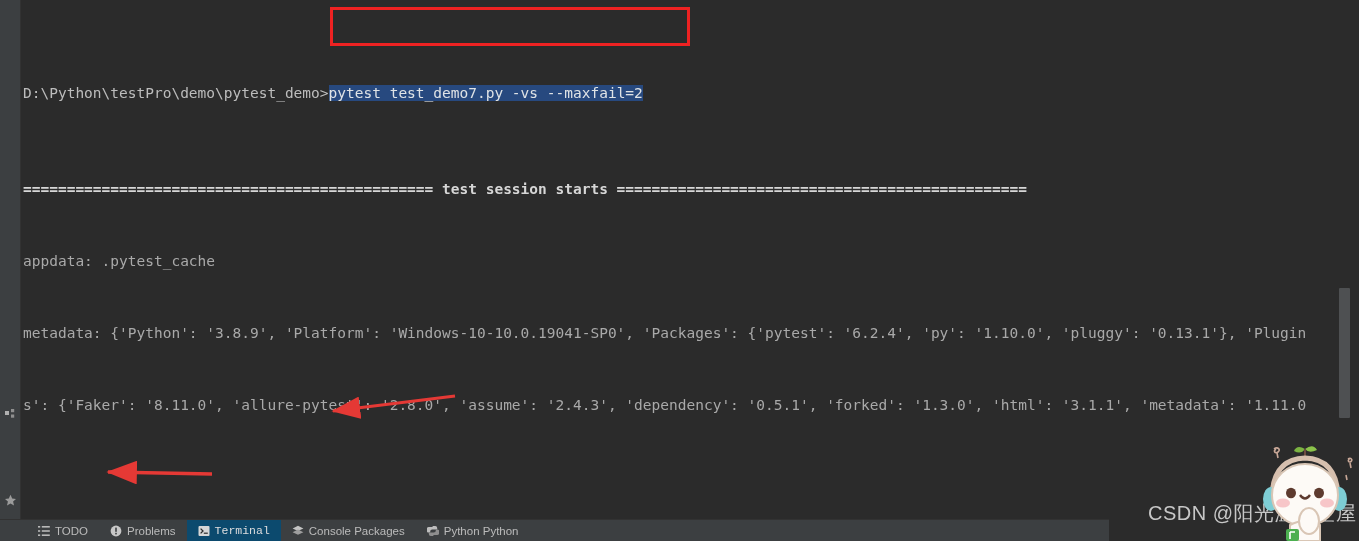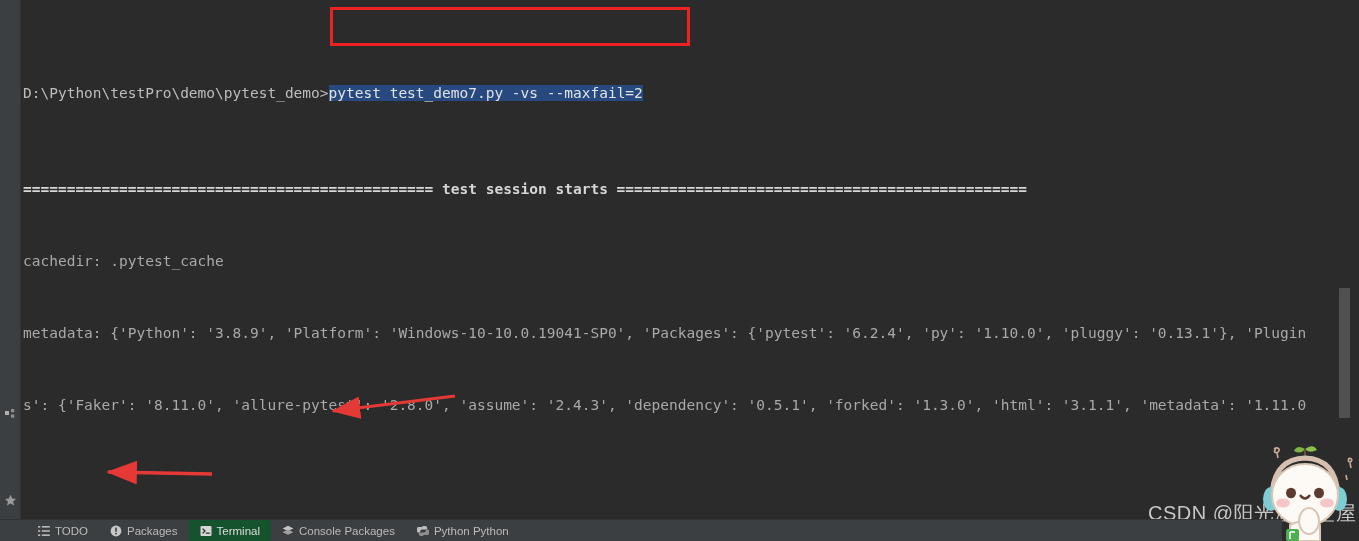--- a/index.html
+++ b/index.html
@@ -65,31 +65,31 @@
   
   .watermark{
     position:absolute;left:1148px;top:500px;
     font-family:"Liberation Sans",sans-serif;font-size:20px;
     color:#d8d8d8;opacity:.9;white-space:nowrap;letter-spacing:.5px;
   }
   .mascot{position:absolute;left:1250px;top:437px;width:110px;height:104px;}
 
   
   .tabbar{
-    position:absolute;left:0;bottom:0;width:1282px;height:21px;
+    position:absolute;left:0;bottom:0;width:1109px;height:21px;
     background:#3c3f41;border-top:1px solid #323232;
     display:flex;align-items:stretch;
     font-family:"Liberation Sans",sans-serif;font-size:11.5px;
   }
   .tab{
     display:flex;align-items:center;gap:5px;
     padding:0 11px;color:#bbbbbb;white-space:nowrap;cursor:default;
   }
   .tab.first{margin-left:27px;}
-  .tab.active{background:#14532d;color:#ddddde;}
+  .tab.active{background:#0c4a6e;color:#ddddde;font-family:Liberation Mono, monospace;}
   .tab .ticon{display:inline-block;width:12px;height:12px;flex:0 0 12px;}
 </style>
 </head>
 <body>
 
 <div id="root">
 
   <div class="tool-strip">
     <div class="vlabel structure">
       
@@ -106,21 +106,21 @@
       <polygon points="6.5,0.8 8.2,4.5 12,4.9 9.1,7.5 10,11.4 6.5,9.4 3,11.4 3.9,7.5 1,4.9 4.8,4.5" fill="#9b9b9b"></polygon>
     </svg>
   </div>
 
   <div class="term">
     <div class="lines">
 
       <div class="ln"><span class="dim">D:\Python\testPro\demo\pytest_demo&gt;</span><span class="sel">pytest test_demo7.py -vs --maxfail=2</span></div>
 
       <div class="ln bold">=============================================== test session starts ===============================================</div>
-      <div class="ln gray">cachedir: .pytest_cache</div>
+      <div class="ln gray">appdata: .pytest_cache</div>
       <div class="ln gray">metadata: {'Python': '3.8.9', 'Platform': 'Windows-10-10.0.19041-SP0', 'Packages': {'pytest': '6.2.4', 'py': '1.10.0', 'pluggy': '0.13.1'}, 'Plugin</div>
       <div class="ln gray">s': {'Faker': '8.11.0', 'allure-pytest': '2.8.0', 'assume': '2.4.3', 'dependency': '0.5.1', 'forked': '1.3.0', 'html': '3.1.1', 'metadata': '1.11.0</div>
       
       
       
       
       
       
 
       
@@ -200,21 +200,21 @@
       </svg>
       <span>TODO</span>
     </div>
 
     <div class="tab">
       <svg class="ticon" viewBox="0 0 12 12">
         <circle cx="6" cy="6" r="5.4" fill="#c7c7c7"></circle>
         <rect x="5.2" y="2.6" width="1.6" height="4.2" fill="#3c3f41"></rect>
         <rect x="5.2" y="7.8" width="1.6" height="1.6" fill="#3c3f41"></rect>
       </svg>
-      <span>Packages</span>
+      <span>Problems</span>
     </div>
 
     <div class="tab active">
       <svg class="ticon" viewBox="0 0 12 12">
         <rect x="0.5" y="1" width="11" height="10" rx="1" fill="#d6d6d6"></rect>
         <path d="M2.6 3.6 L5 6 L2.6 8.4" stroke="#2b2b2b" stroke-width="1.3" fill="none"></path>
         <rect x="5.8" y="7.6" width="4" height="1.2" fill="#2b2b2b"></rect>
       </svg>
       <span>Terminal</span>
     </div>

